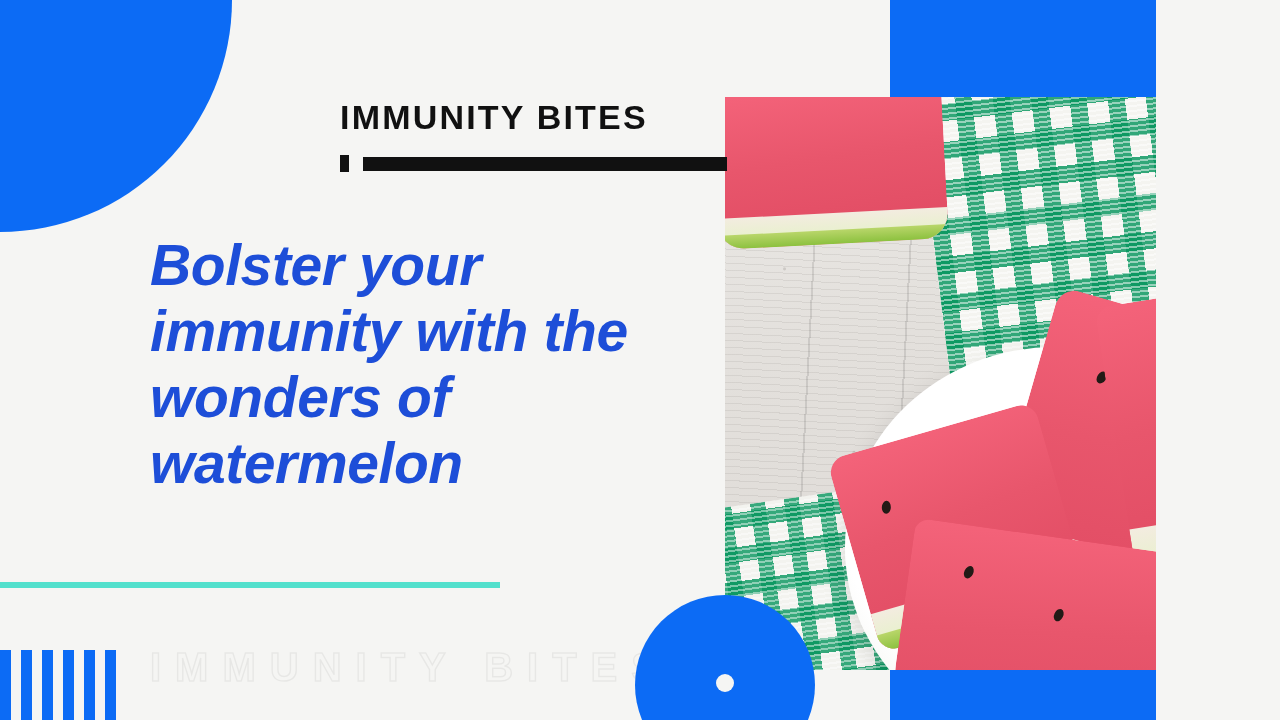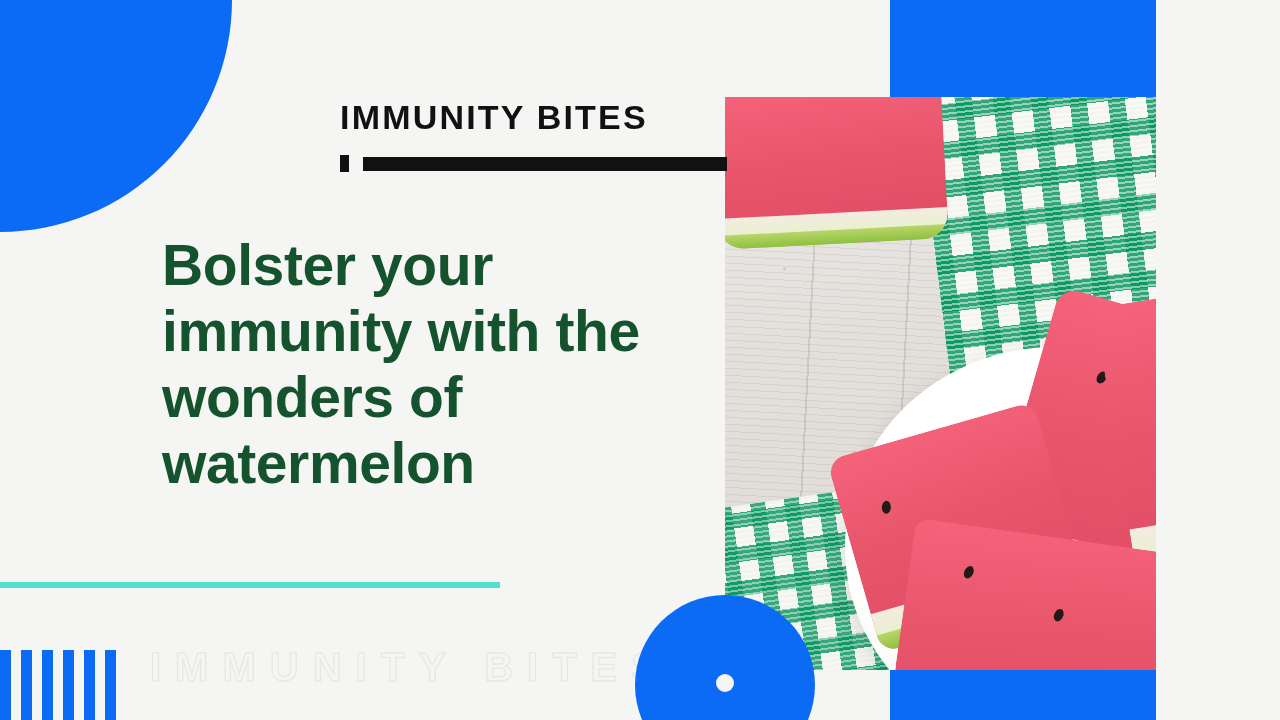--- a/index.html
+++ b/index.html
@@ -159,25 +159,26 @@
   .rule-group { position:absolute; left:340px; top:155px; height:18px; }
   .rule-square {
     position:absolute; left:0; top:0; width:9px; height:17px; background:#111111;
   }
   .rule-bar {
     position:absolute; left:23px; top:2px; width:364px; height:14px; background:#111111;
   }
 
   
   .headline {
-    position:absolute; left:162px; top:232px;
+    position:absolute; left:150px; top:232px;
     width:500px;
     font-size:57px; font-weight:700; line-height:1.16;
     letter-spacing:-0.4px;
-    color:#14532d;
+    color:#1d4ed8;
+    font-style:italic;
   }
 
   
   .teal-rule {
     position:absolute; left:0; top:582px;
     width:500px; height:6px; background:#52e0cc;
   }
 
   
   .bars { position:absolute; left:0; top:650px; height:70px; display:flex; gap:10px; }

